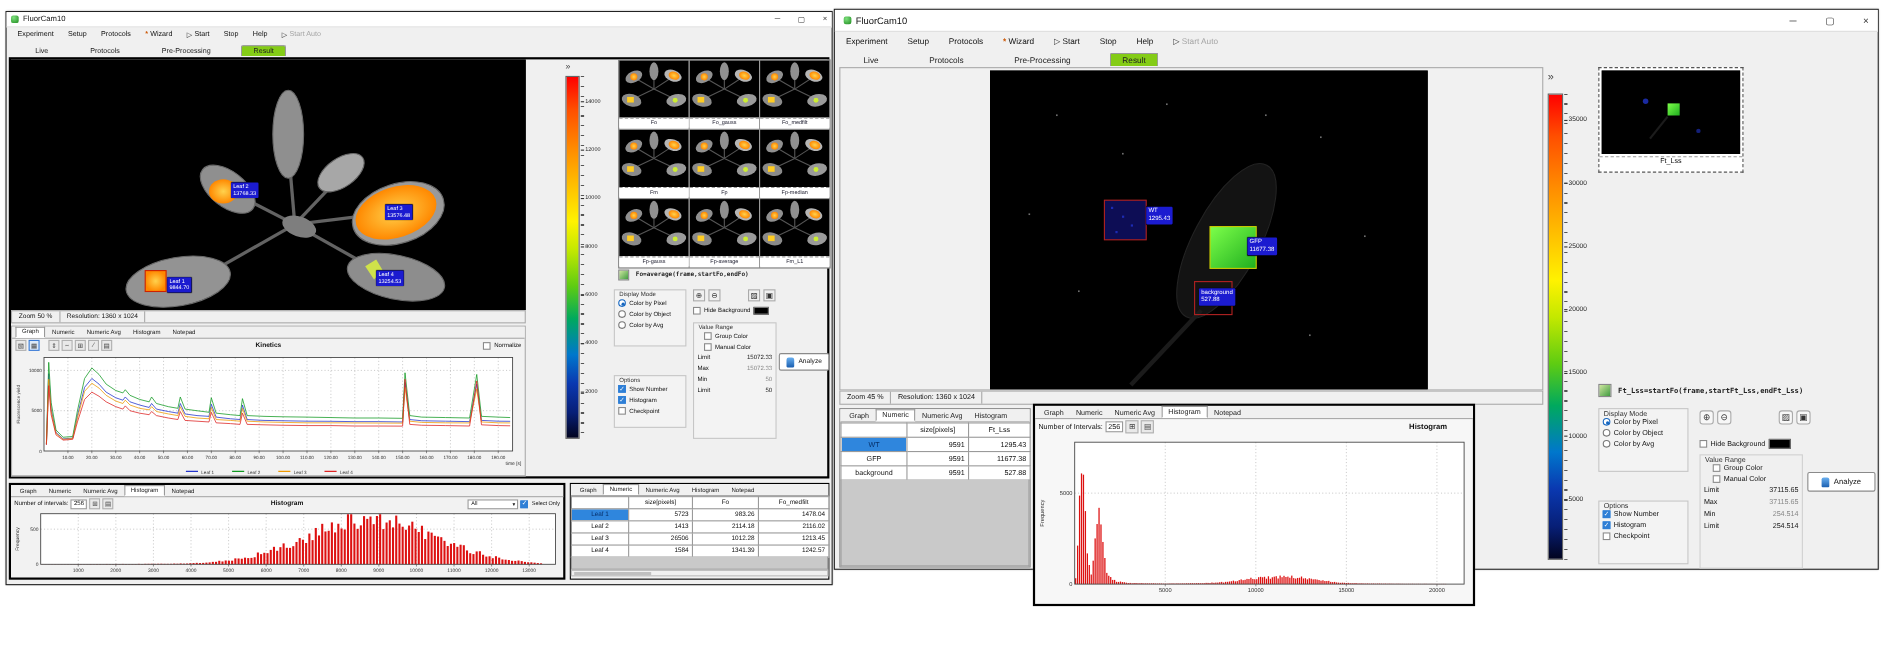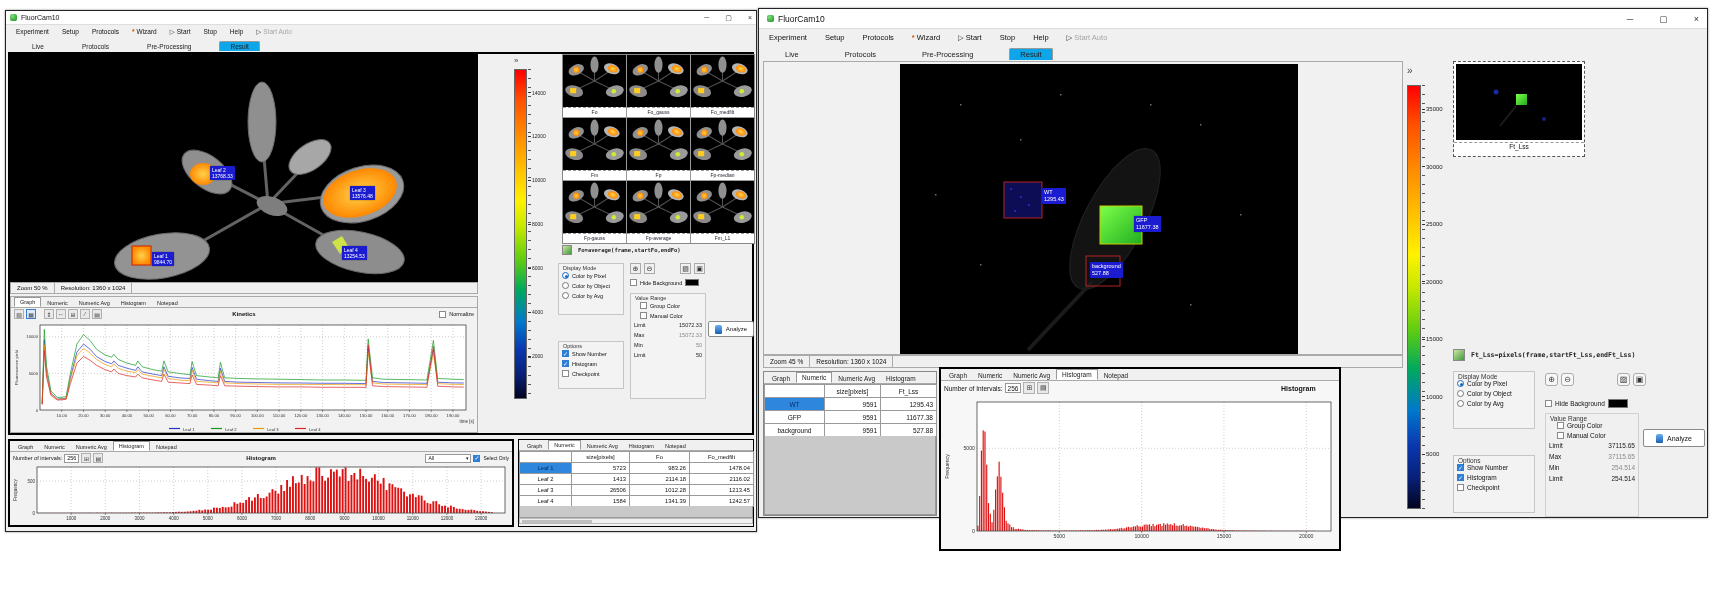--- a/index.html
+++ b/index.html
@@ -14,21 +14,21 @@
   .rw .winbtns{gap:26px;font-size:9px}
   .menubar{display:flex;align-items:center;gap:13px;padding:0 10px;height:13px;font-size:6.5px;color:#111}
   .rw .menubar{height:16px;font-size:7.5px;gap:18px}
   .menuitem{display:flex;align-items:center;gap:2px;cursor:default;white-space:nowrap}
   .dim{color:#a5a5a5}
   .playic{color:#333;font-size:1em}
   .wandic{color:#cc5500;font-weight:bold}
   .tabsrow{display:flex;height:13px;font-size:6.5px;padding-left:16px;gap:18px;align-items:flex-end}
   .rw .tabsrow{height:15px;font-size:7.5px;gap:26px}
   .tab{padding:1px 10px;color:#222;white-space:nowrap}
-  .tab.active{background:#0ea5e9;border:1px solid #999;border-bottom:none;border-radius:2px 2px 0 0}
+  .tab.active{background:#84cc16;border:1px solid #999;border-bottom:none;border-radius:2px 2px 0 0}
   .frame{border:2px solid #000}
   .blackimg{background:#000;position:absolute;overflow:hidden}
   .statusbar{position:absolute;display:flex;font-size:6px;align-items:stretch;background:#f0f0f0;border:1px solid #aaa}
   .rw .statusbar{font-size:6.5px}
   .statusbar span{border-right:1px solid #aaa;padding:1px 6px;display:flex;align-items:center;white-space:nowrap}
   .panel{position:absolute;background:#f2f2f2;border:1px solid #aaa}
   .bframe{border:2px solid #000}
   .panel-tabs{display:flex;font-size:5.5px;height:11px;background:#f0f0f0;border-bottom:1px solid #aaa;align-items:flex-end;padding-left:3px;gap:1px}
   .rw .panel-tabs{font-size:6.5px;height:12px}
   .ptab{padding:1px 5px;white-space:nowrap;color:#222}
@@ -1138,21 +1138,21 @@
         <circle cx="88" cy="55" r="2" fill="#14207a"></circle>
         <rect x="60" y="30" width="11" height="11" fill="url(#gfpg)"></rect>
         <path d="M60 42 L44 62" stroke="#1c1c1c" stroke-width="2"></path>
       </svg>
     </div>
     <div class="abs" style="left:0;top:80px;width:130px;text-align:center;font-size:6.5px;border-top:1px dashed #999">Ft_Lss</div>
   </div>
 
   <div class="formula" style="left:694px;top:340px">
     <span class="fic" style="width:12px;height:12px"></span>
-    <span class="ftxt">Ft_Lss=pixels(frame,startFt_Lss,endFt_Lss)</span>
+    <span class="ftxt">Ft_Lss=startFo(frame,startFt_Lss,endFt_Lss)</span>
   </div>
 
   <div class="groupbox" style="left:694px;top:362px;width:82px;height:58px">
     <span class="grouplabel">Display Mode</span>
     <div class="ckrow">
           <span class="radio sel"></span>
           <span>Color by Pixel</span>
         </div>
     <div class="ckrow">
           <span class="radio"></span>

